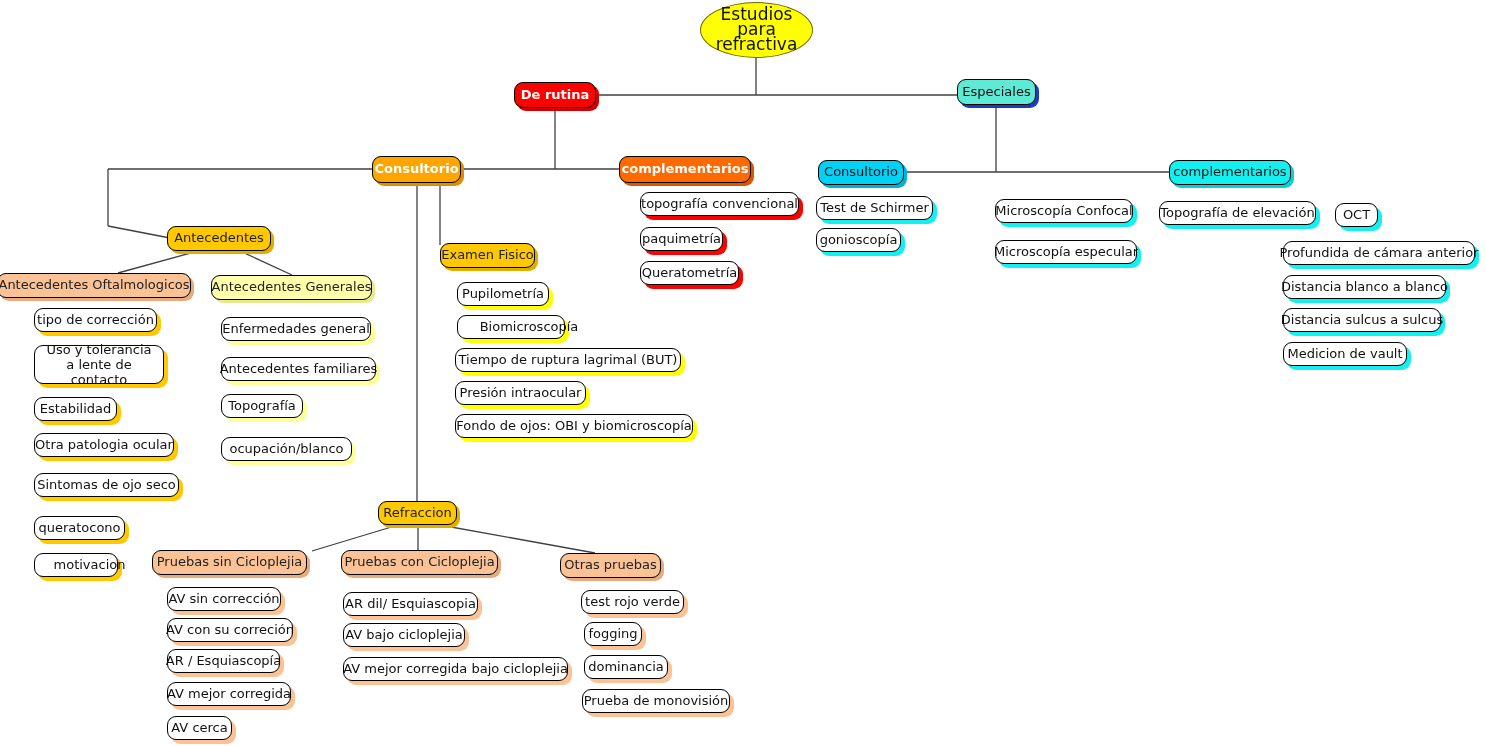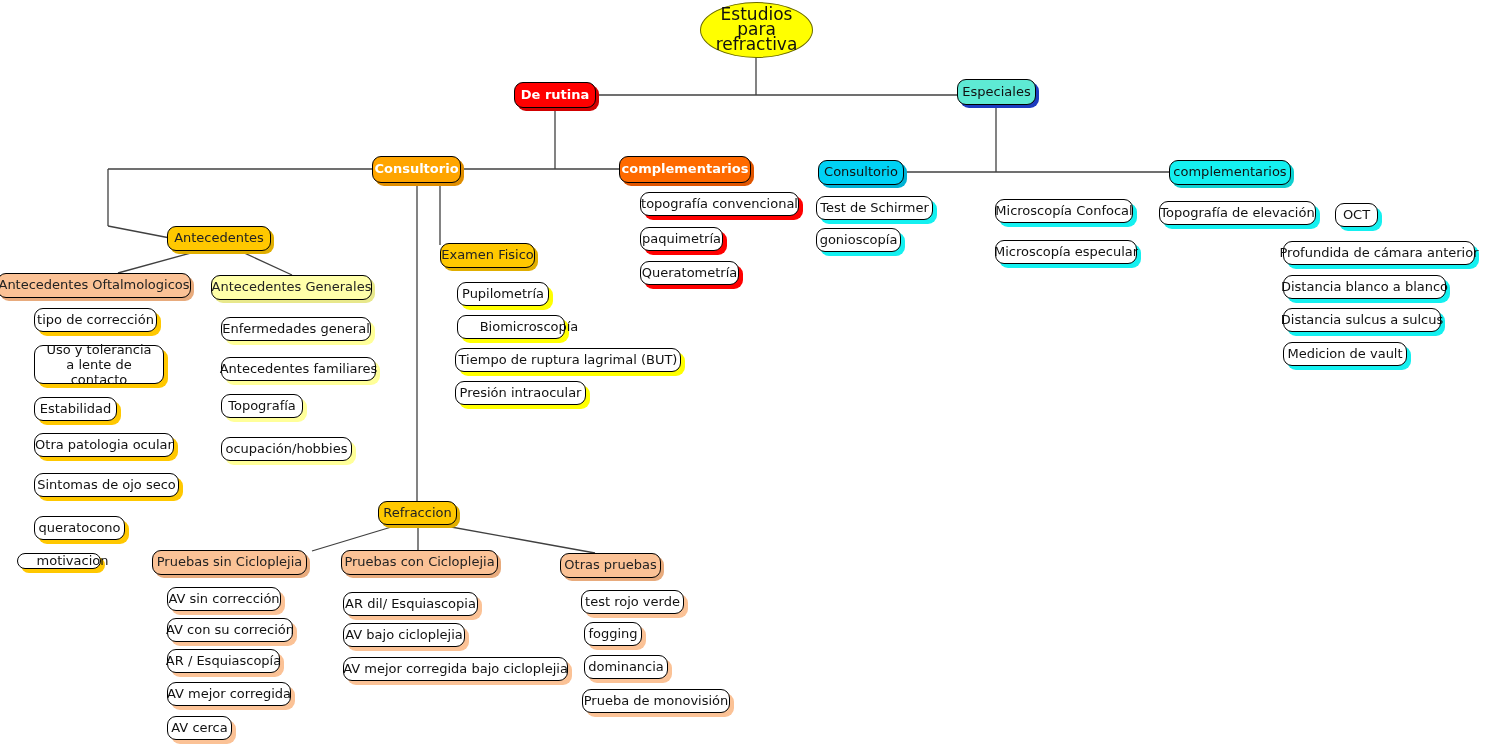--- a/index.html
+++ b/index.html
@@ -157,53 +157,56 @@
   </div>
   <div class="node sh-gold" style="left:34px;top:433px;width:140px;height:24px;">
     <span>Otra patologia ocular</span>
   </div>
   <div class="node sh-gold" style="left:34px;top:473px;width:145px;height:24px;">
     <span>Sintomas de ojo seco</span>
   </div>
   <div class="node sh-gold" style="left:34px;top:516px;width:91px;height:24px;">
     <span>queratocono</span>
   </div>
-  <div class="node sh-gold" style="left:17px;top:553px;width:84px;height:16px;padding-left:36px;">
+  <div class="node sh-gold" style="left:34px;top:553px;width:84px;height:24px;padding-left:36px;">
     <span>motivacion</span>
   </div>
 
   <div class="node sh-lemon" style="left:221px;top:317px;width:150px;height:24px;">
     <span>Enfermedades general</span>
   </div>
   <div class="node sh-lemon" style="left:221px;top:357px;width:155px;height:24px;">
     <span>Antecedentes familiares</span>
   </div>
   <div class="node sh-lemon" style="left:221px;top:394px;width:82px;height:24px;">
     <span>Topografía</span>
   </div>
   <div class="node sh-lemon" style="left:221px;top:437px;width:131px;height:24px;">
-    <span>ocupación/hobbies</span>
+    <span>ocupación/blanco</span>
   </div>
 
   <div class="node n-gold" style="left:440px;top:243px;width:95px;height:25px;">
     <span>Examen Fisico</span>
   </div>
 
   <div class="node sh-yellow" style="left:457px;top:282px;width:92px;height:24px;">
     <span>Pupilometría</span>
   </div>
   <div class="node sh-yellow" style="left:457px;top:315px;width:108px;height:24px;padding-left:45px;">
     <span>Biomicroscopía</span>
   </div>
   <div class="node sh-yellow" style="left:455px;top:348px;width:226px;height:24px;">
     <span>Tiempo de ruptura lagrimal (BUT)</span>
   </div>
   <div class="node sh-yellow" style="left:455px;top:381px;width:131px;height:24px;">
     <span>Presión intraocular</span>
   </div>
+  <div class="node sh-yellow" style="left:455px;top:414px;width:238px;height:24px;">
+    <span>Fondo de ojos: OBI y biomicroscopía</span>
+  </div>
 
   <div class="node n-gold" style="left:378px;top:501px;width:79px;height:24px;">
     <span>Refraccion</span>
   </div>
 
   <div class="node n-peach" style="left:152px;top:550px;width:155px;height:25px;">
     <span>Pruebas sin Cicloplejia</span>
   </div>
   <div class="node n-peach" style="left:341px;top:550px;width:157px;height:25px;">
     <span>Pruebas con Cicloplejia</span>

